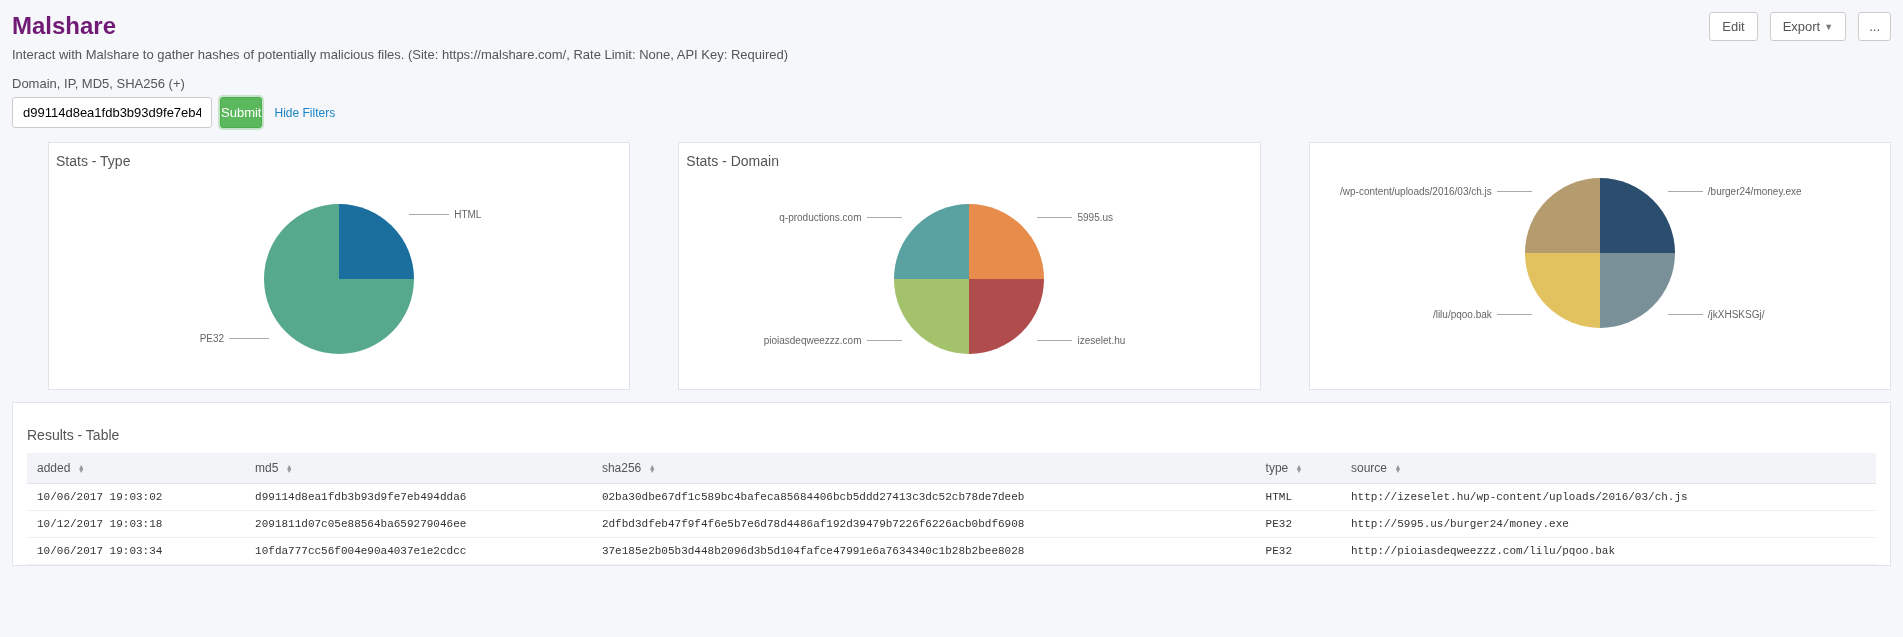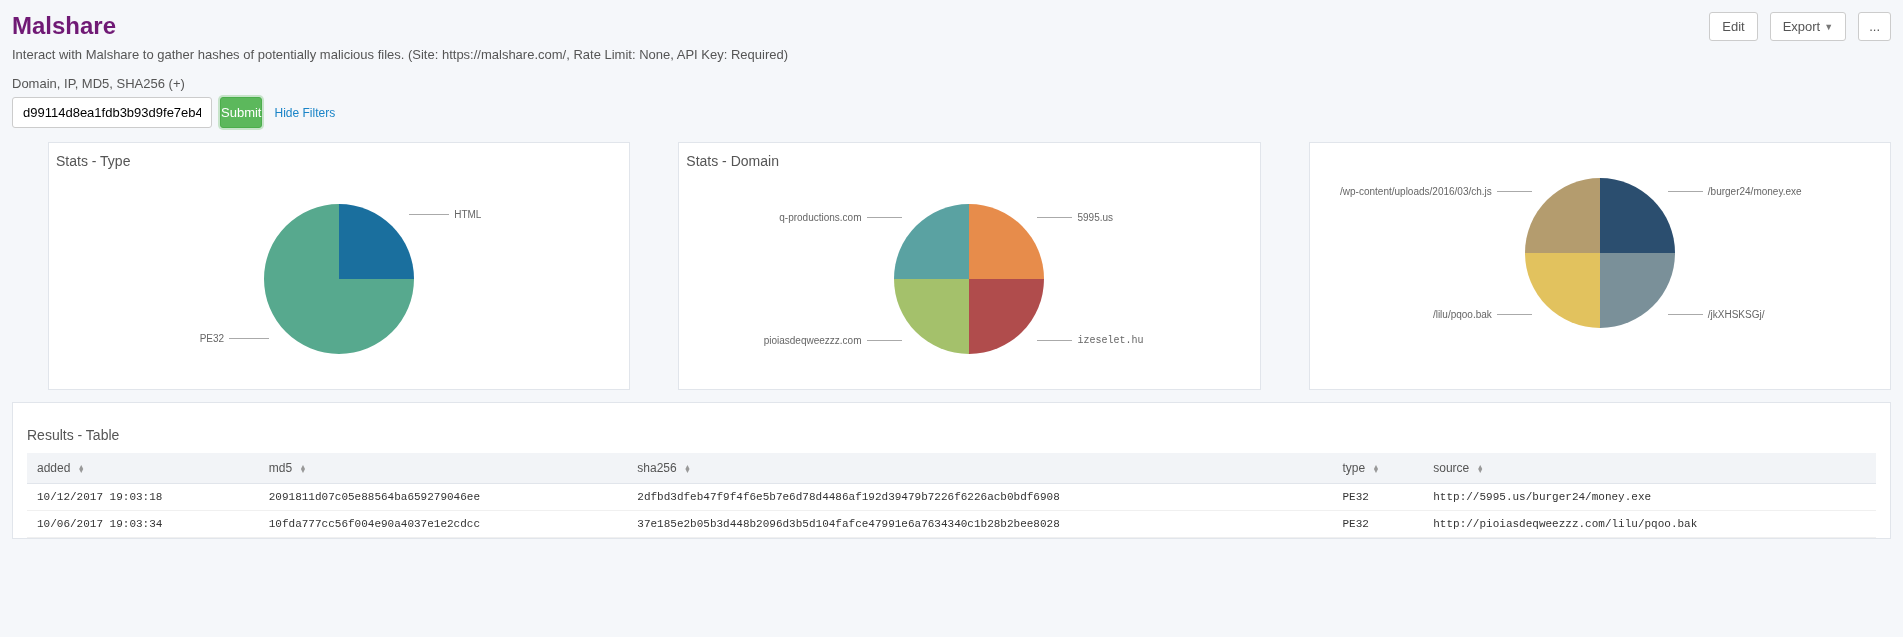--- a/index.html
+++ b/index.html
@@ -201,21 +201,21 @@
     <div class="chart-wrap">
       <svg class="pie" viewBox="0 0 100 100">
         <path d="M50,50 L50,0 A50,50 0 0 1 100,50 Z" fill="#e78c4b"></path>
         <path d="M50,50 L100,50 A50,50 0 0 1 50,100 Z" fill="#b04c4c"></path>
         <path d="M50,50 L50,100 A50,50 0 0 1 0,50 Z" fill="#a4c16b"></path>
         <path d="M50,50 L0,50 A50,50 0 0 1 50,0 Z" fill="#5aa2a2"></path>
       </svg>
       <div class="pie-line" style="left:calc(50% + 68px); top:38px; width:35px;"></div>
       <div class="pie-label" style="left:calc(50% + 108px); top:33px;">5995.us</div>
       <div class="pie-line" style="left:calc(50% + 68px); bottom:38px; width:35px;"></div>
-      <div class="pie-label" style="left:calc(50% + 108px); bottom:33px;font-family:Liberation Mono, monospace;">izeselet.hu</div>
+      <div class="pie-label" style="left:calc(50% + 108px); bottom:33px;">izeselet.hu</div>
       <div class="pie-line" style="right:calc(50% + 68px); bottom:38px; width:35px;"></div>
       <div class="pie-label" style="right:calc(50% + 108px); bottom:33px;">pioiasdeqweezzz.com</div>
       <div class="pie-line" style="right:calc(50% + 68px); top:38px; width:35px;"></div>
       <div class="pie-label" style="right:calc(50% + 108px); top:33px;">q-productions.com</div>
     </div>
   </div>
 
   <div class="panel">
     <div class="chart-wrap">
       <svg class="pie" viewBox="0 0 100 100">
@@ -273,20 +273,27 @@
         <th>
           <span>source</span>
           <span class="sort-icon">
               <span>▲</span>
               <span>▼</span>
             </span>
         </th>
       </tr>
     </thead>
     <tbody id="results-body">
+    <tr>
+          <td>10/06/2017 19:03:02</td>
+          <td>d99114d8ea1fdb3b93d9fe7eb494dda6</td>
+          <td>02ba30dbe67df1c589bc4bafeca85684406bcb5ddd27413c3dc52cb78de7deeb</td>
+          <td>HTML</td>
+          <td>http://izeselet.hu/wp-content/uploads/2016/03/ch.js</td>
+        </tr>
         <tr>
           <td>10/12/2017 19:03:18</td>
           <td>2091811d07c05e88564ba659279046ee</td>
           <td>2dfbd3dfeb47f9f4f6e5b7e6d78d4486af192d39479b7226f6226acb0bdf6908</td>
           <td>PE32</td>
           <td>http://5995.us/burger24/money.exe</td>
         </tr>
         <tr>
           <td>10/06/2017 19:03:34</td>
           <td>10fda777cc56f004e90a4037e1e2cdcc</td>

